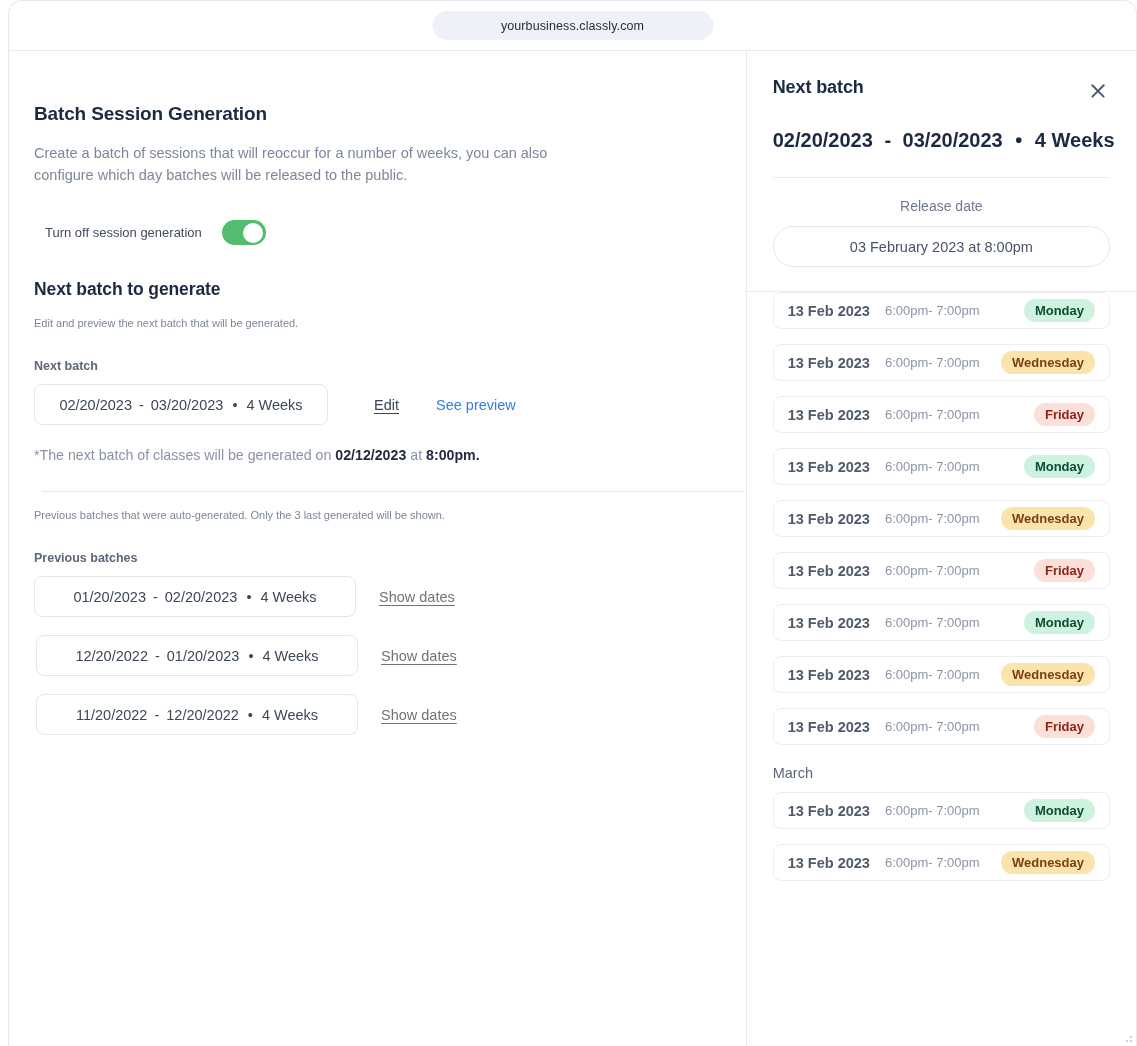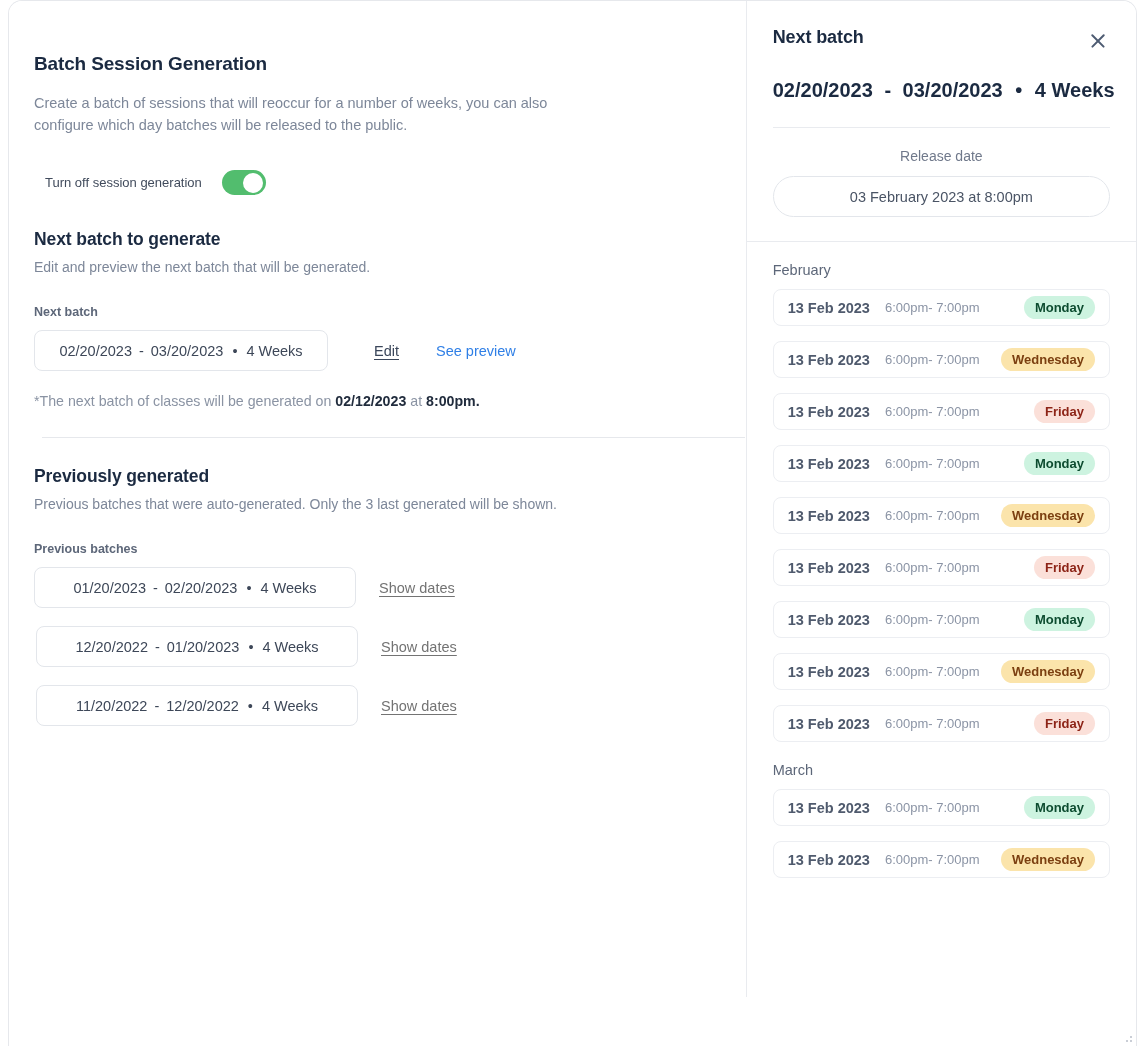--- a/index.html
+++ b/index.html
@@ -118,22 +118,22 @@
     font-size: 17.5px;
     font-weight: 700;
     color: #1b2a41;
     letter-spacing: -.1px;
   }
 
   .sec-next  { margin-top: 34px; }
   .sec-prev  { margin-top: 28px; }
 
   .desc {
-    margin-top: 9px;
-    font-size: 14px;
+    margin-top: 17px;
+    font-size: 11px;
     color: #7d8799;
   }
 
   .field-label {
     margin-top: 30px;
     font-size: 12.5px;
     font-weight: 700;
     color: #5d6779;
   }
 
@@ -367,20 +367,23 @@
   }
   .grip i:nth-child(1){ right:0; bottom:0; }
   .grip i:nth-child(2){ right:4px; bottom:0; }
   .grip i:nth-child(3){ right:0; bottom:4px; }
 </style>
 </head>
 <body>
 
 <div class="browser">
 
+  <div class="chrome-bar">
+    <div class="url-pill">yourbusiness.classly.com</div>
+  </div>
 
   <div class="workspace">
 
     <div class="left-pane">
 
       <div class="h1">Batch Session Generation</div>
       <div class="subtext">Create a batch of sessions that will reoccur for a number of weeks, you can also configure which day batches will be released to the public.</div>
 
       <div class="toggle-row">
         <span class="toggle-label">Turn off session generation</span>
@@ -408,21 +411,20 @@
 
       <div class="note">
         <span>*The next batch of classes will be generated on</span>
         <b>02/12/2023</b>
         <span>at</span>
         <b>8:00pm.</b>
       </div>
 
       <div class="divider"></div>
 
-      <div class="h2 sec-prev">Previously generated</div>
       <div class="desc">Previous batches that were auto-generated. Only the 3 last generated will be shown.</div>
 
       <div class="field-label">Previous batches</div>
 
       <div class="prev-list">
 
         <div class="field-row prev-row-1">
           <div class="pill-field w-prev">
             <span>01/20/2023</span>
             <span class="dash">-</span>
@@ -477,21 +479,20 @@
         <div class="panel-rule"></div>
 
         <div class="release-label">Release date</div>
         <div class="release-pill">03 February 2023 at 8:00pm</div>
       </div>
 
       <div class="panel-split"></div>
 
       <div class="sessions">
 
-        <div class="month-label">February</div>
 
         <div class="session-row">
           <span class="s-date">13 Feb 2023</span>
           <span class="s-time">6:00pm- 7:00pm</span>
           <span class="s-badge badge-monday">Monday</span>
         </div>
 
         <div class="session-row">
           <span class="s-date">13 Feb 2023</span>
           <span class="s-time">6:00pm- 7:00pm</span>

